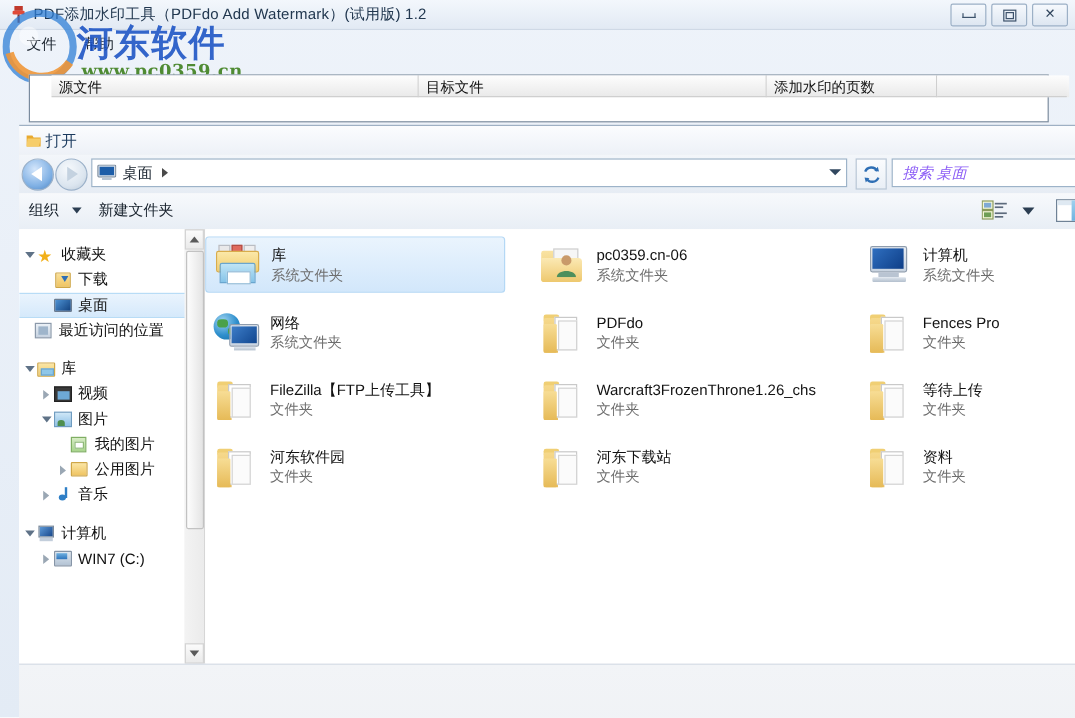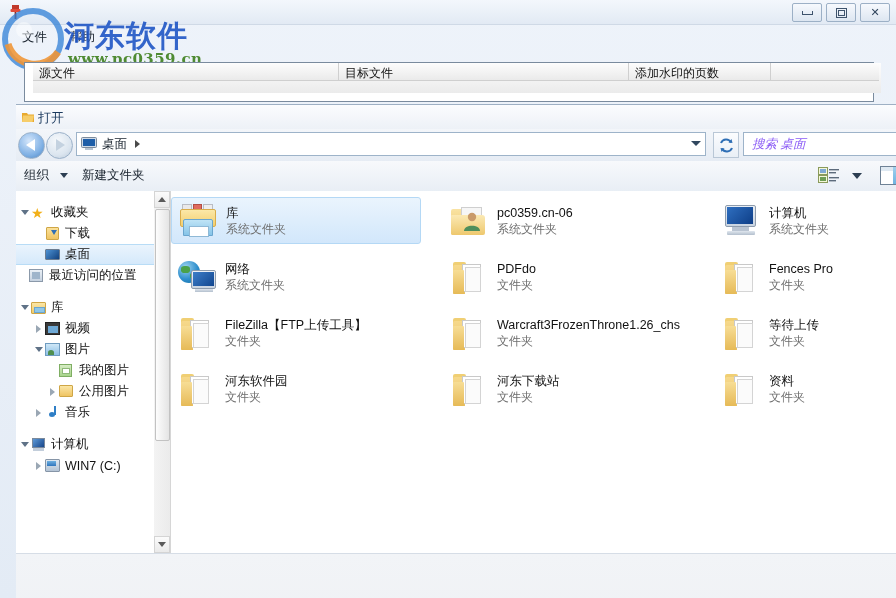--- a/index.html
+++ b/index.html
@@ -40,21 +40,21 @@
     pointer-events:none;}
   .wm-text{position:absolute;left:64px;top:8px;font-size:30px;font-weight:bold;
     color:#1a52c4;font-family:"DejaVu Serif","Liberation Serif",serif;letter-spacing:1px;
     text-shadow:0 0 1px rgba(255,255,255,.6);}
   .wm-url{position:absolute;left:68px;top:42px;font-size:15px;font-weight:bold;
     color:#3a7d18;font-family:"DejaVu Serif","Liberation Serif",serif;letter-spacing:.4px;}
 
   
   .srcpanel{position:absolute;left:24px;top:62px;width:848px;height:38px;
     border:1px solid #7a8b9e;background:#fff;}
-  .hdr-row{position:absolute;left:8px;top:0;height:30px;width:100%;
+  .hdr-row{position:absolute;left:18px;top:0;height:18px;width:100%;
     background:linear-gradient(#fdfdfd,#ebebeb);}
   .hdr-cell{position:absolute;top:0;height:18px;border-right:1px solid #cfcfcf;
     border-bottom:1px solid #cfcfcf;
     background:linear-gradient(#fdfdfd,#eaeaea);
     font-size:12px;color:#111;padding:2px 0 0 6px;box-sizing:border-box;white-space:nowrap;}
   .hc0{left:0;width:306px;}
   .hc1{left:306px;width:290px;}
   .hc2{left:596px;width:142px;}
   .hc3{left:738px;width:108px;border-right:none;}
 
@@ -271,20 +271,21 @@
   <div class="appwin">
 
     <div class="titlebar">
       <div class="title-ico">
         <svg width="15" height="16" viewBox="0 0 15 16">
           <rect x="4" y="1" width="7" height="4" fill="#c0392b"></rect>
           <rect x="2.5" y="5" width="10" height="3" rx="1" fill="#e04a38"></rect>
           <rect x="6.6" y="8" width="1.8" height="7" fill="#8e2b20"></rect>
         </svg>
       </div>
+      <div class="title-txt">PDF添加水印工具（PDFdo Add Watermark）(试用版) 1.2</div>
       <div class="wbtns">
         <div class="wbtn">
             <span class="g gmin"></span>
           </div>
         <div class="wbtn">
             <span class="g gmax">
               <i></i>
             </span>
           </div>
         <div class="wbtn">

